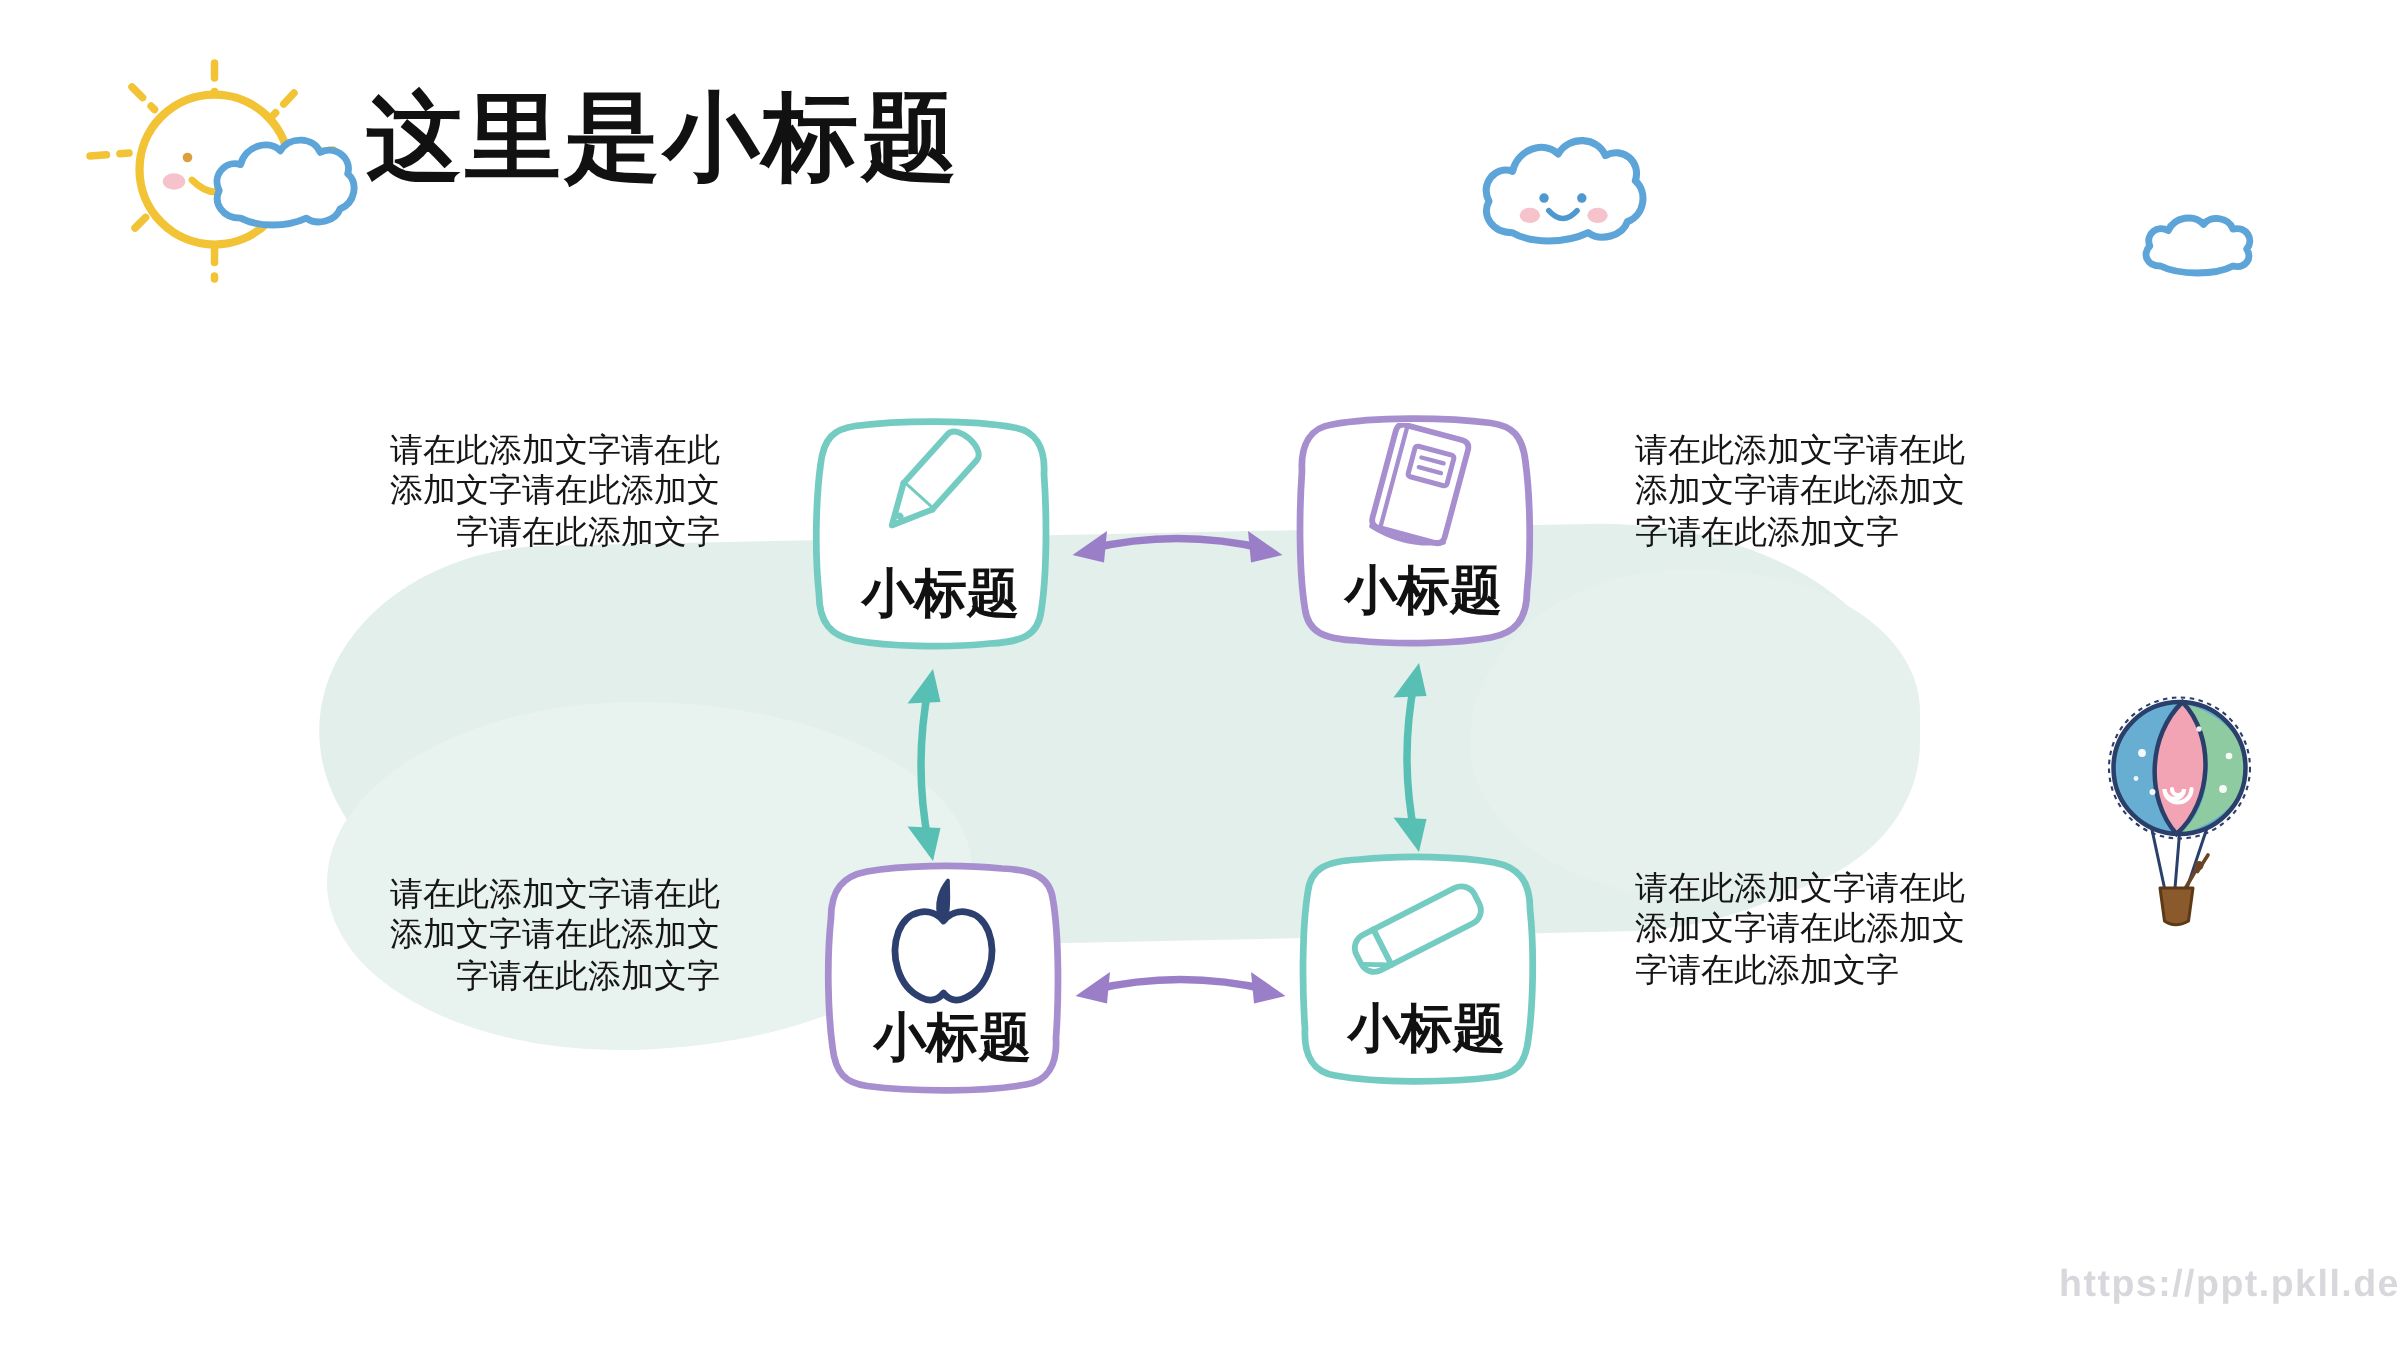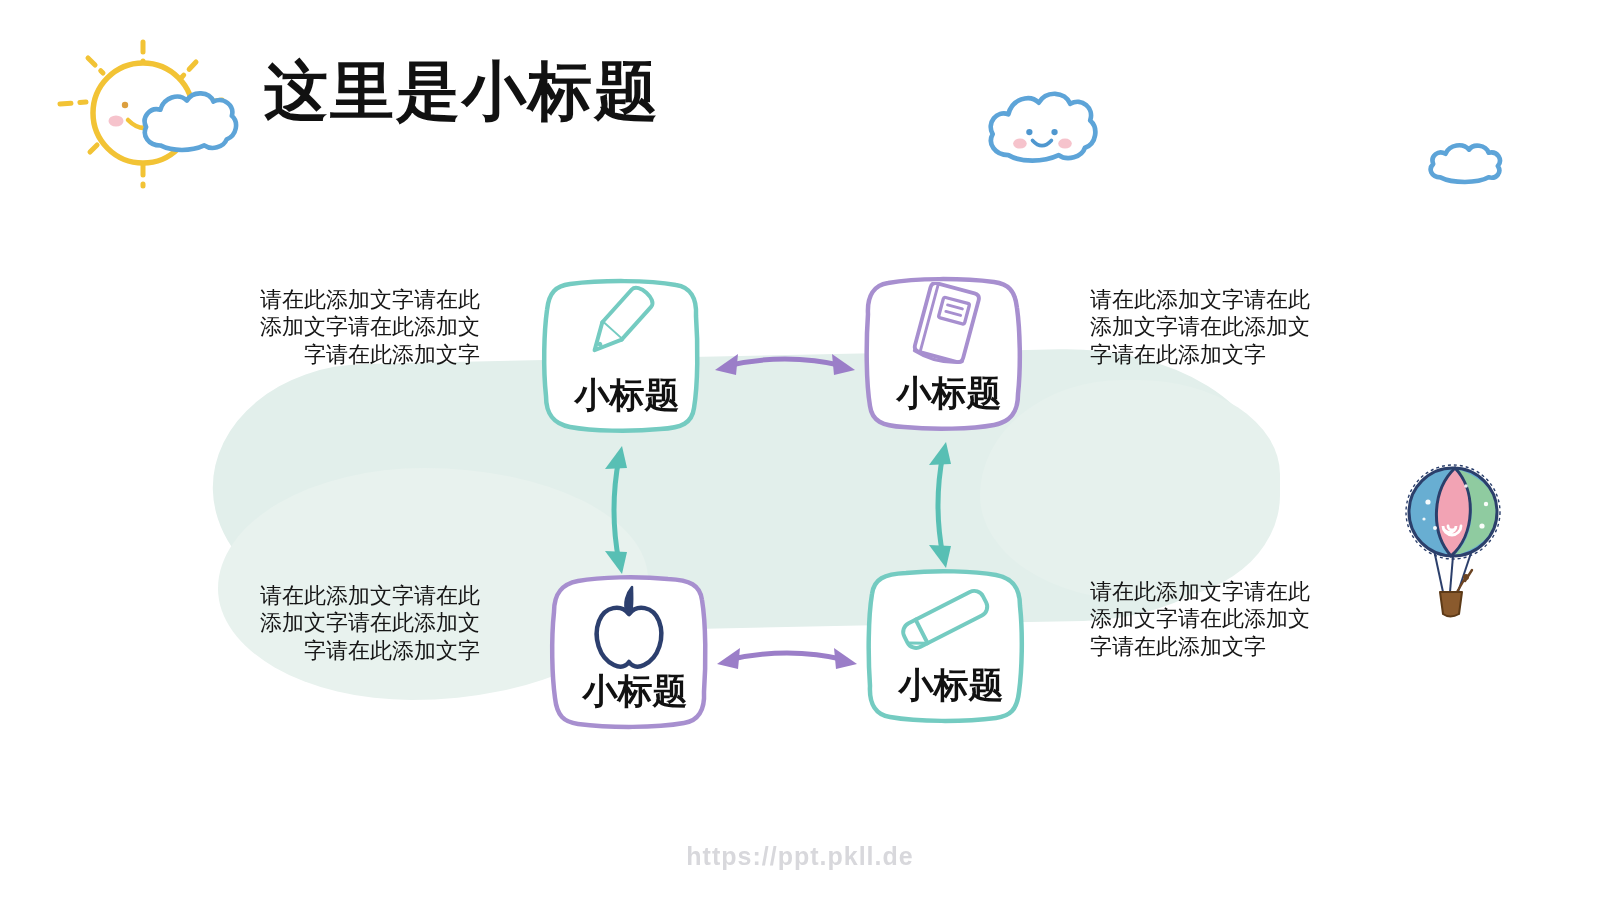--- a/index.html
+++ b/index.html
@@ -9,38 +9,38 @@
   
   .blob{position:absolute;background:#e2efeb;z-index:0;}
   .blob1{left:213px;top:356px;width:1058px;height:272px;
          border-radius:170px 230px 210px 250px / 135px 150px 145px 165px;
          transform:rotate(-1.2deg);}
   .blob2{left:218px;top:468px;width:430px;height:232px;background:#e8f2ee;
          border-radius:48% 52% 55% 45% / 52% 48% 52% 48%;}
   .blob3{left:980px;top:380px;width:300px;height:220px;background:#e6f1ed;
          border-radius:50% 50% 45% 55% / 55% 45% 50% 50%;}
 
-  .title{position:absolute;left:264px;top:48px;font-size:64px;font-weight:900;
+  .title{position:absolute;left:244px;top:48px;font-size:64px;font-weight:900;
          color:#111;letter-spacing:2px;z-index:3;}
 
   .deco{position:absolute;z-index:2;}
 
   .node{position:absolute;width:170px;height:160px;z-index:2;}
   .node svg.border{position:absolute;left:0;top:0;}
   .node .icon{position:absolute;left:0;right:0;margin:auto;top:8px;}
   .node .label{position:absolute;left:12px;right:0;top:96px;text-align:center;
                font-size:35px;font-weight:800;color:#111;}
 
   .arrow{position:absolute;z-index:1;}
 
   .tb{position:absolute;width:228px;font-size:22px;line-height:1.24;color:#161616;z-index:2;}
   .tb.r{text-align:right;}
   .tb.l{text-align:left;}
 
-  .watermark{position:absolute;left:0;right:0;top:842px;text-align:center;
+  .watermark{position:absolute;left:0;right:0;top:842px;text-align:right;
              font-size:25px;color:#d8d8dc;letter-spacing:1px;z-index:3;font-weight:700;}
 </style>
 </head>
 <body>
 
 <div class="slide">
 
   <div class="blob blob1"></div>
   <div class="blob blob2"></div>
   <div class="blob blob3"></div>

